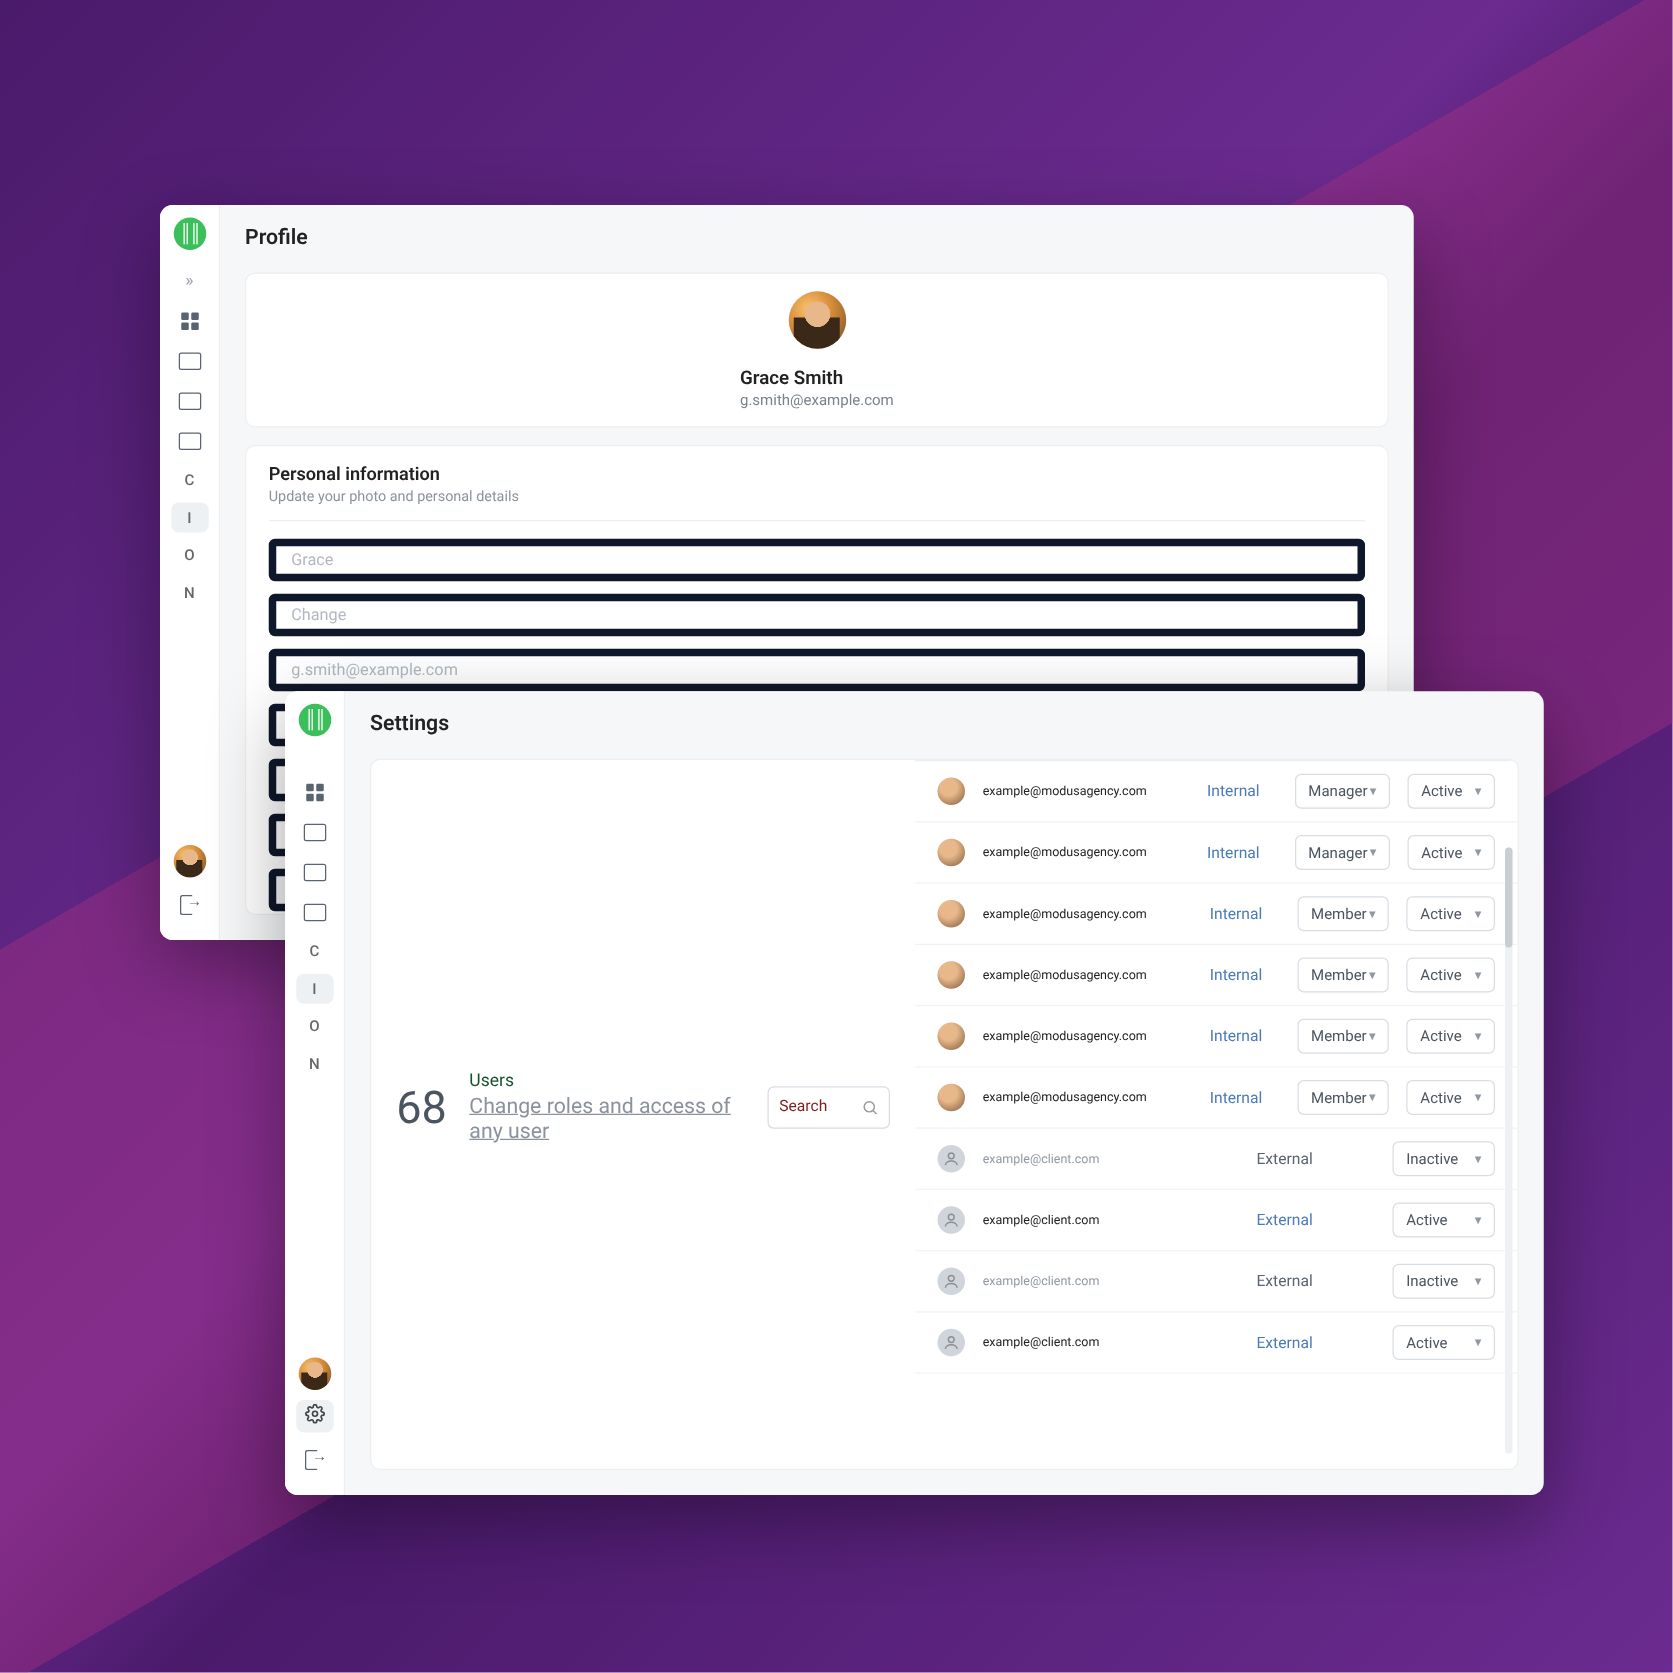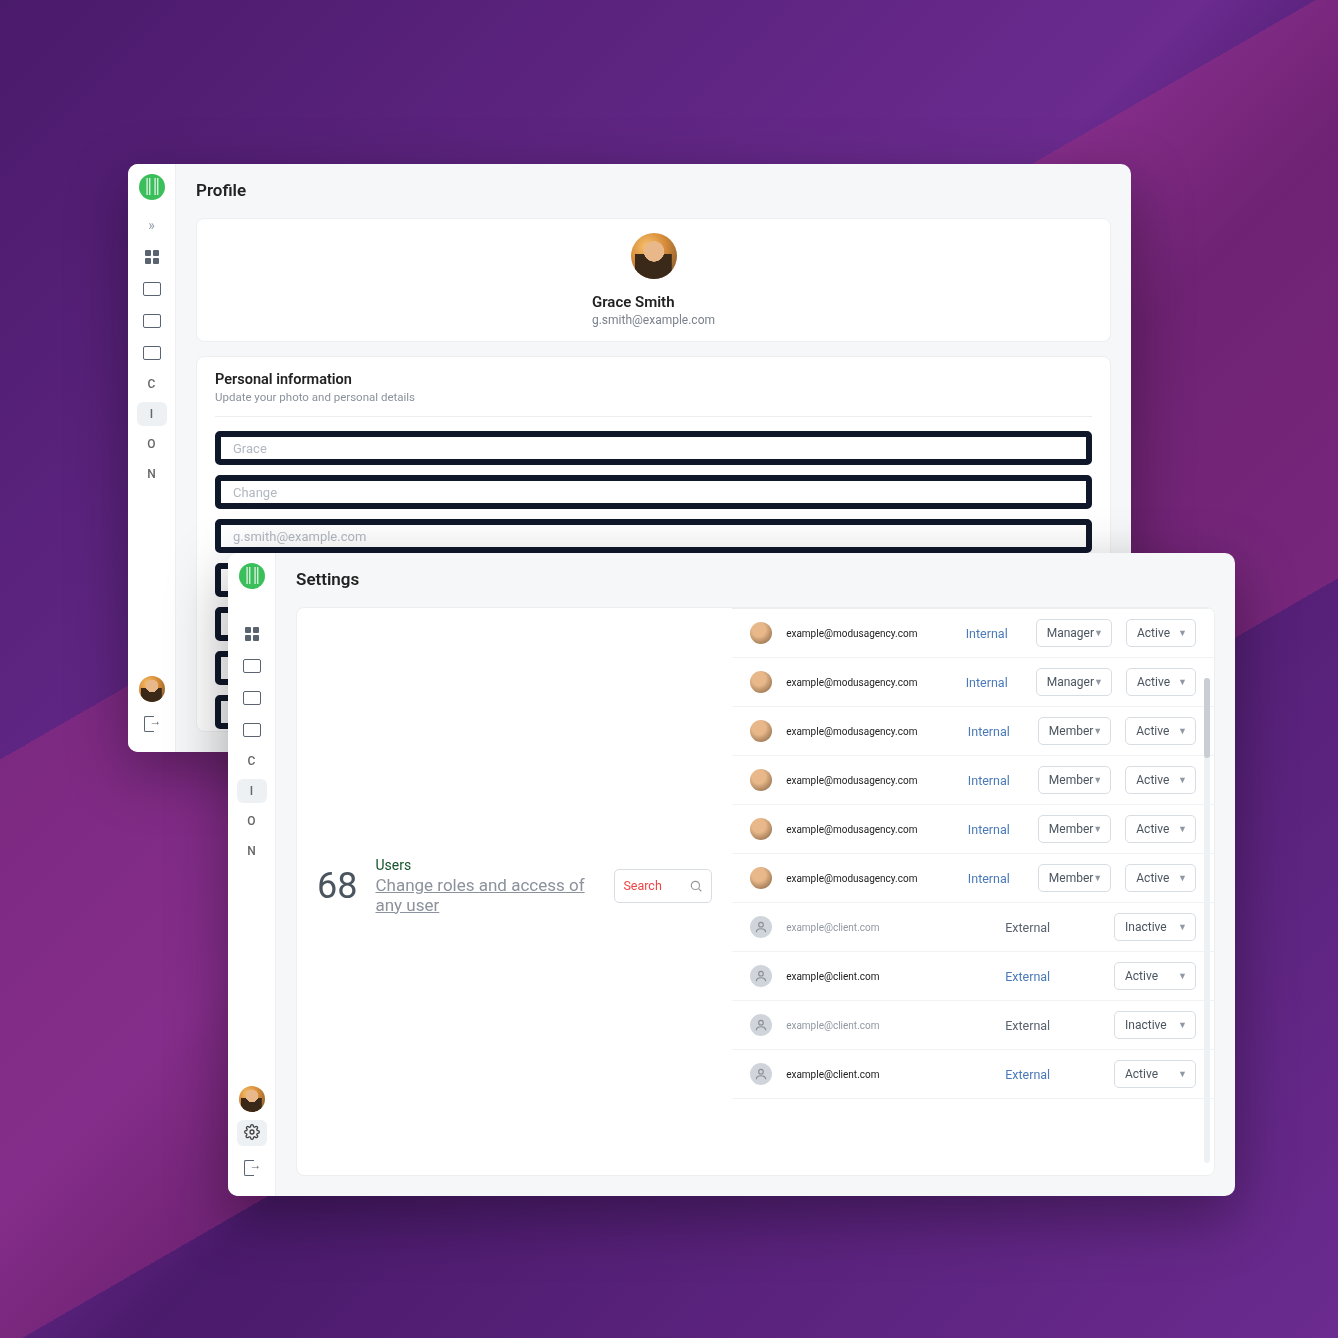--- a/index.html
+++ b/index.html
@@ -115,21 +115,21 @@
 
   
   .settings-head { display:flex; align-items:center; justify-content:space-between; padding:18px 20px; margin-bottom:12px;}
   .settings-head .left { display:flex; align-items:center; gap:18px;}
   .big-num { font-size:36px; font-weight:400; color:#4b5560; line-height:1;}
   .users-title { font-size:14px; font-weight:400; color:#14532d;}
   .users-sub { font-size:17px; color:#8b929c; margin-top:2px;text-decoration:underline;}
   .search-box {
     width:108px; height:30px; border:1px solid #d8dde3; border-radius:5px;
     display:flex; align-items:center; padding:16px 8px; gap:6px;
-    font-size:12.5px; color:#ef4444; background:#fff;
+    font-size:12.5px; color:#7f1d1d; background:#fff;
   }
   .search-box svg{width:14px;height:14px;opacity:.6; margin-left:auto;}
 
   .user-list { background:#fff; border-top:1px solid #eceef0; overflow:auto; height: 502px;}
   .row {
     display:flex; align-items:center;
     padding: 10px 18px; border-bottom:1px solid #f0f2f4;
     gap:14px;
   }
   .row .av {

